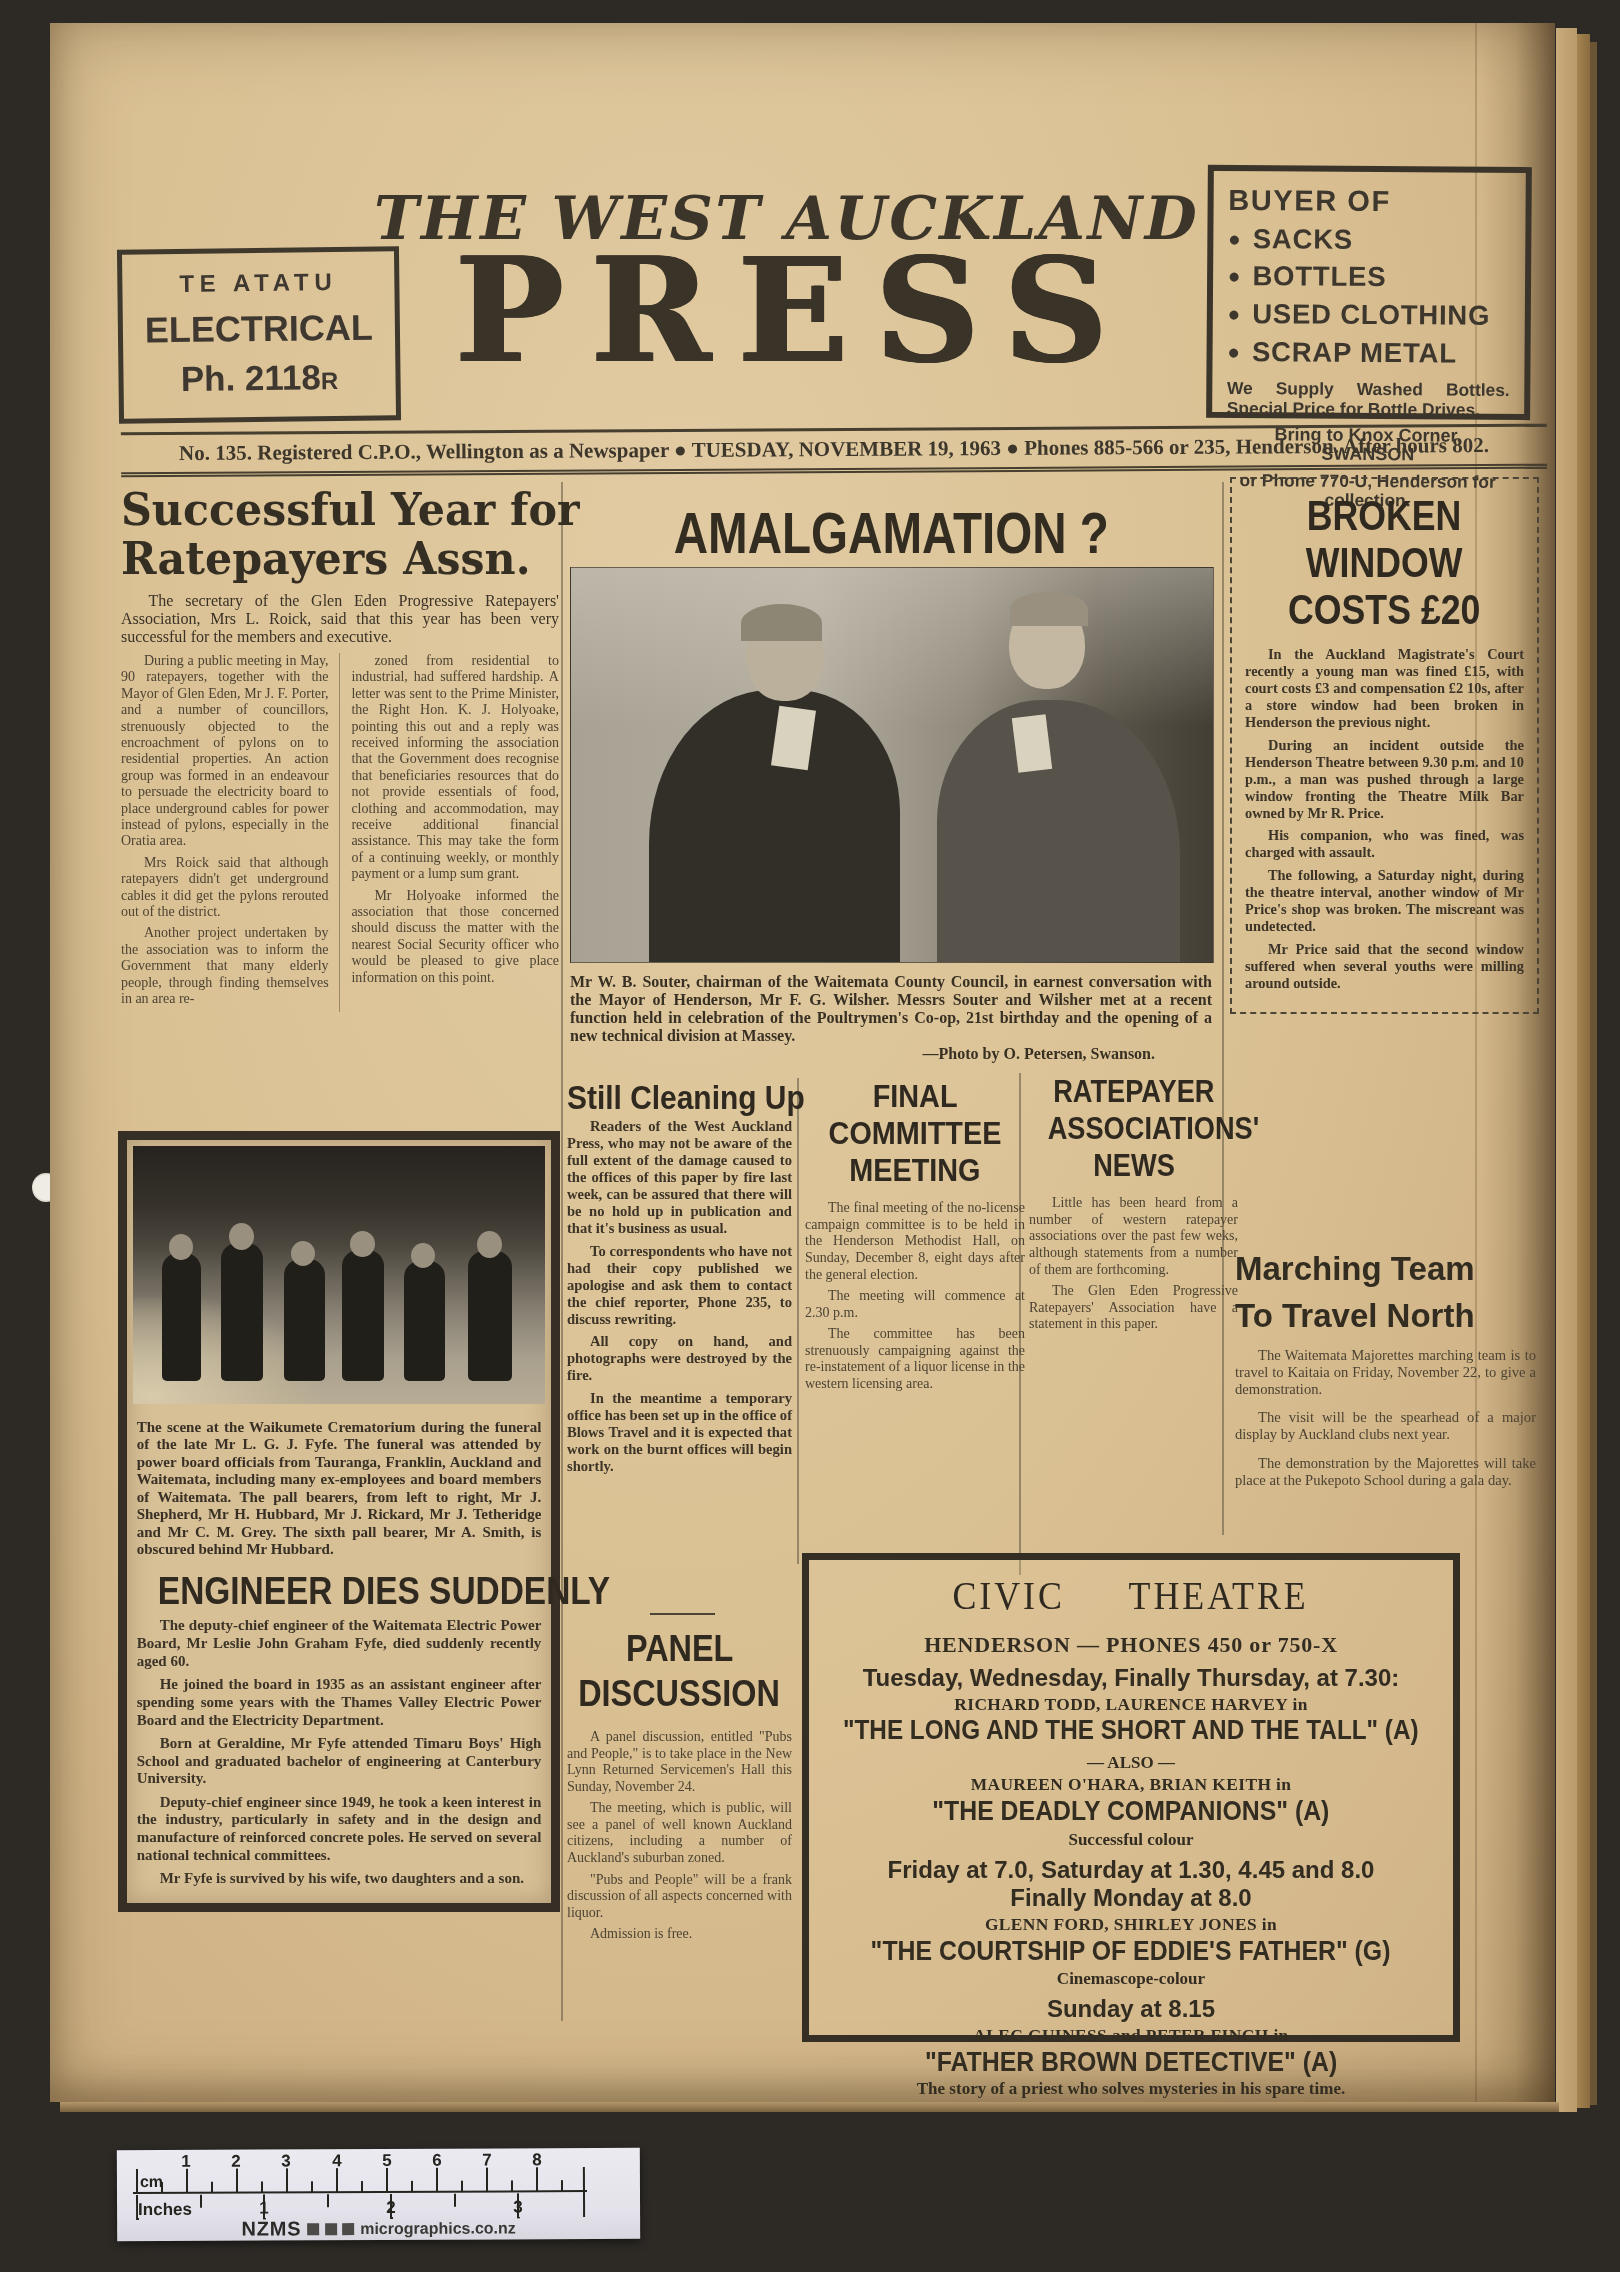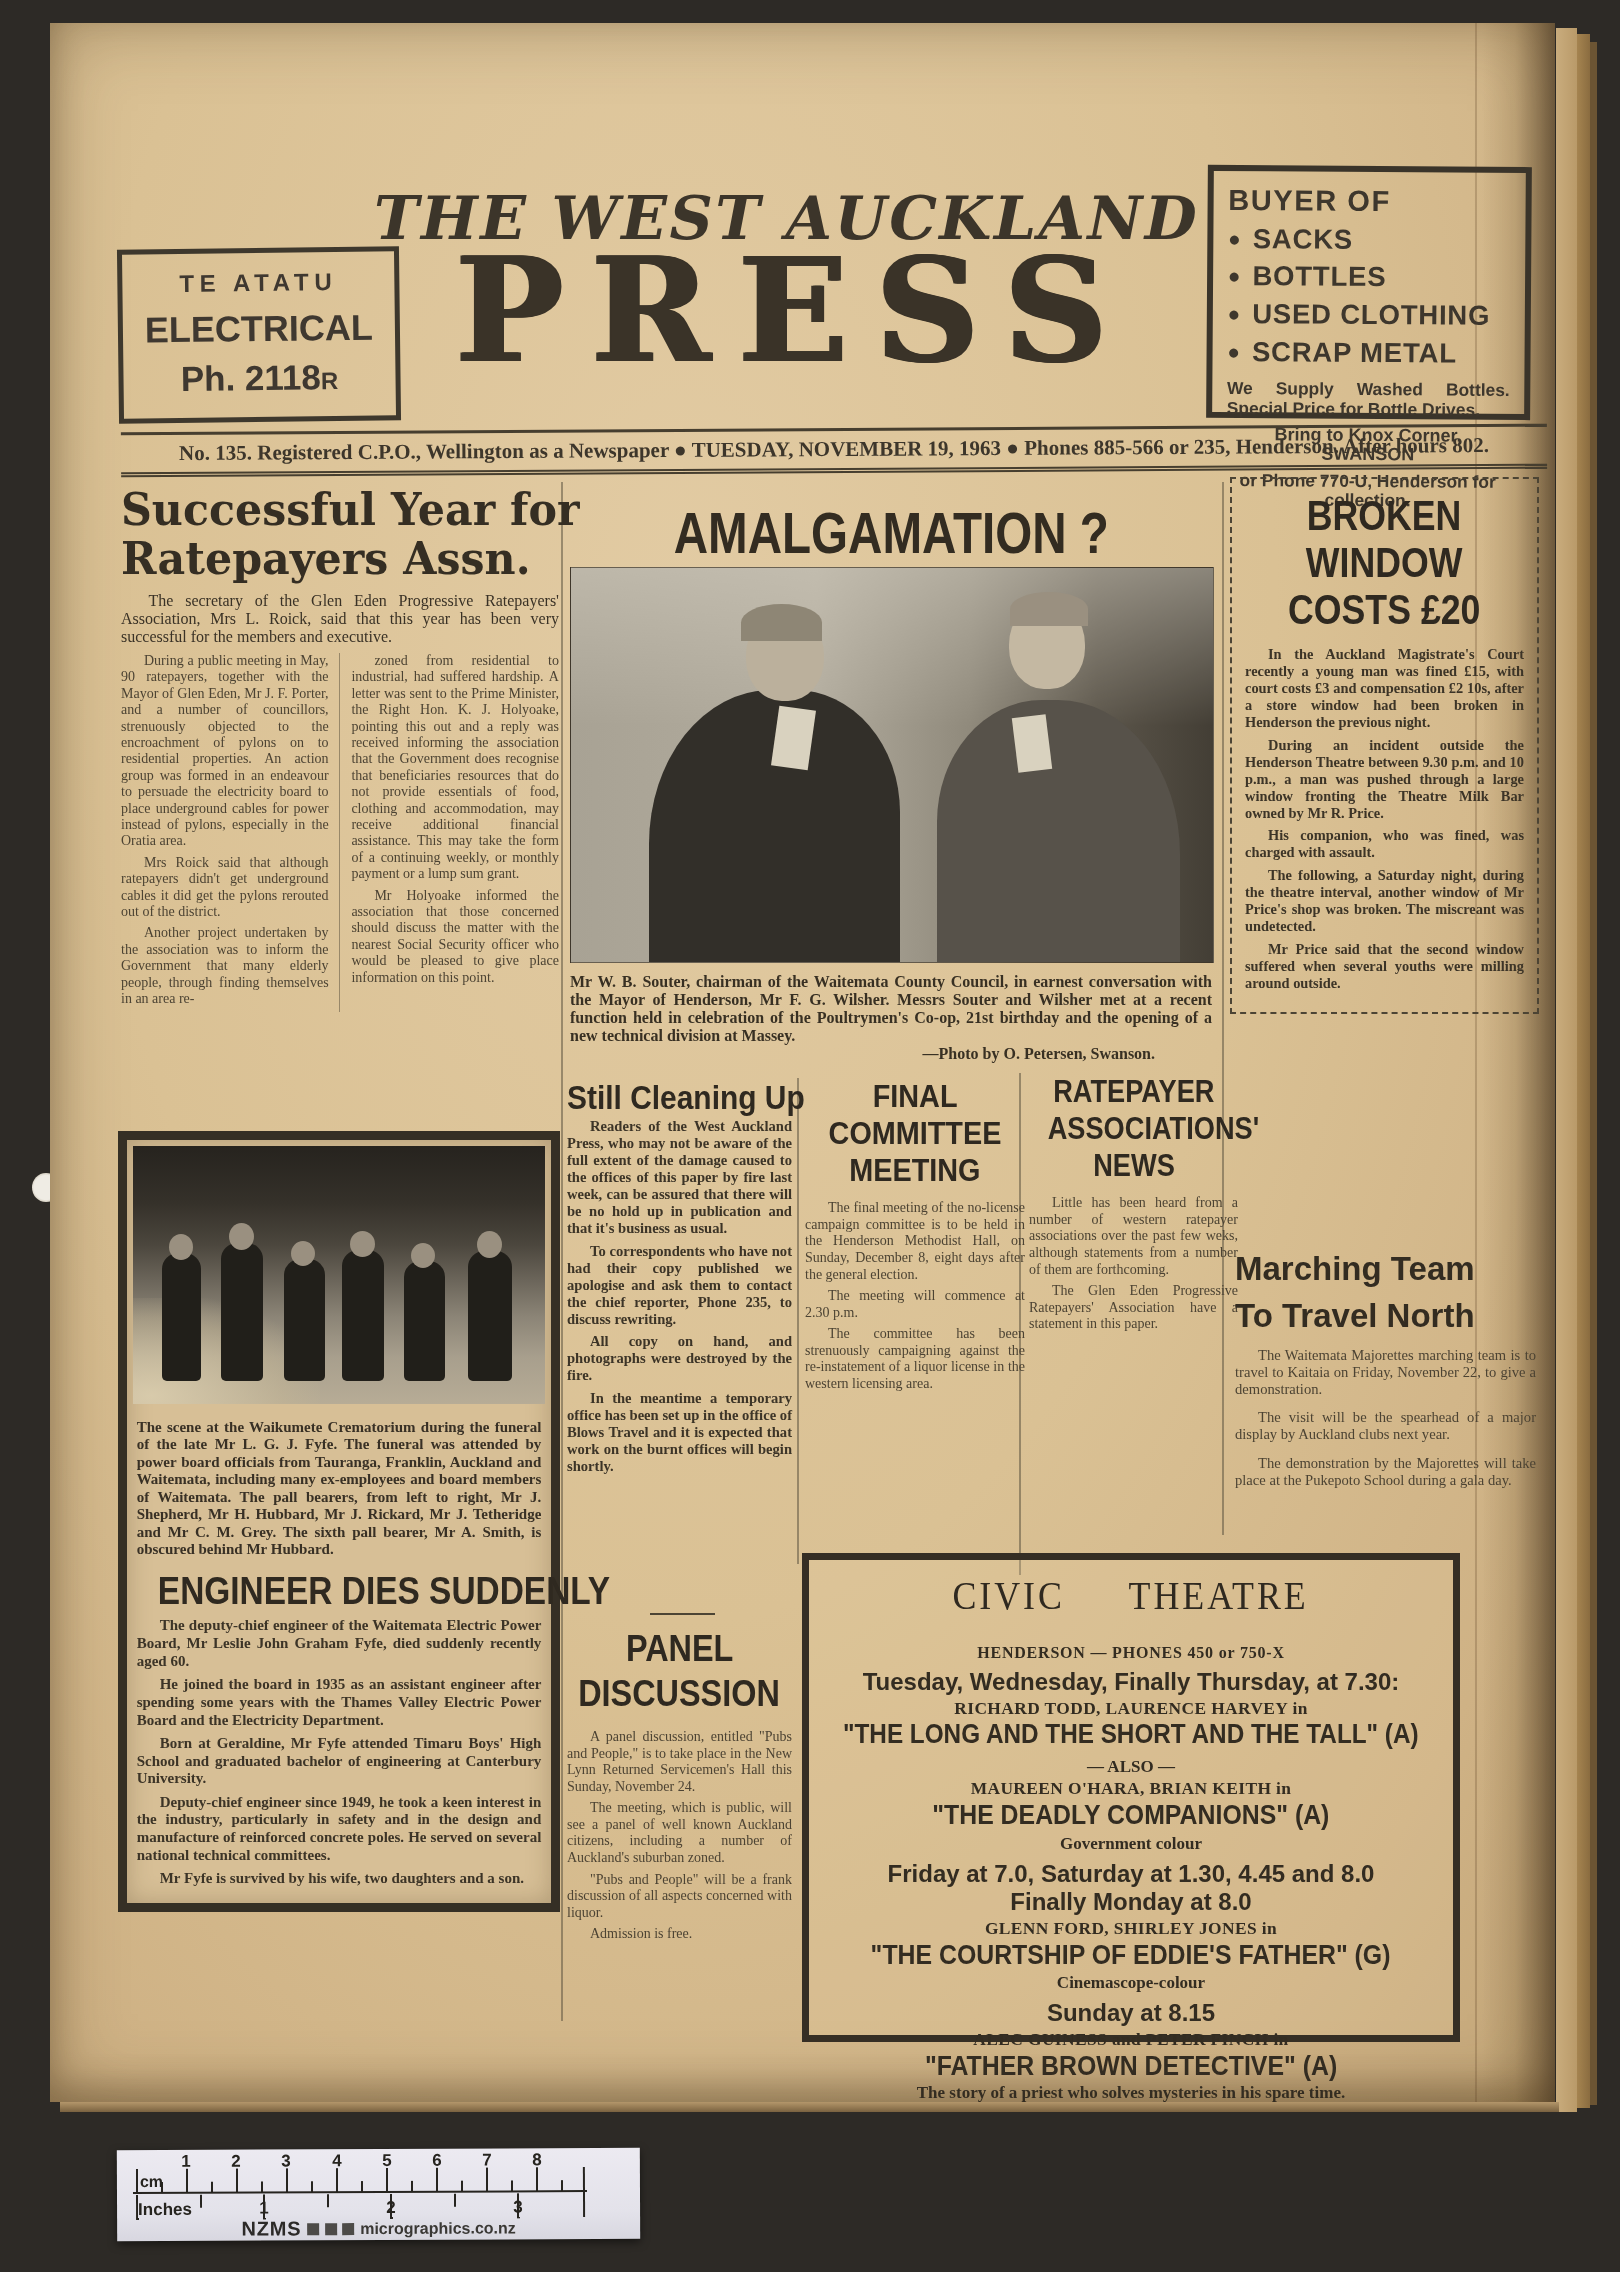--- a/index.html
+++ b/index.html
@@ -125,21 +125,21 @@
 
   
   .col-march{left:1185px;top:1222px;width:301px;}
   .march-h{font-weight:bold;font-size:33px;line-height:47px;color:#332c21;margin:0 0 8px;}
   .col-march p{font-size:14.6px;line-height:17px;margin-bottom:11.3px;}
 
   
   .civic{left:752px;top:1530px;width:658px;height:489px;border:7.3px solid #352e24;background:rgba(226,203,160,.25);
          box-sizing:border-box;text-align:center;color:#332c21;padding-top:6.5px;}
   .civic .t1{font-weight:normal;font-size:39px;line-height:57px;letter-spacing:3.2px;word-spacing:57px;color:#2f2920;}
-  .civic .t2{font-weight:bold;font-size:16px;margin-top:20px;letter-spacing:0.8px;}
+  .civic .t2{font-weight:bold;font-size:22px;margin-top:8px;letter-spacing:0.8px;}
   .civic .time{font-family:"Liberation Sans",sans-serif;font-weight:bold;font-size:24px;margin-top:6.5px;}
   .civic .cast{font-weight:bold;font-size:17.4px;margin-top:1.6px;letter-spacing:0.4px;}
   .civic .film{font-family:"Liberation Sans",sans-serif;font-weight:bold;font-size:27px;margin-top:0.8px;}
   .civic .note{font-weight:bold;font-size:17px;margin-top:0.8px;}
   .civic .also{font-weight:bold;font-size:17px;margin-top:6.5px;}
   .civic .tag{font-weight:bold;font-size:17px;margin-top:2.4px;}
   .civic .footer{font-family:"Liberation Sans",sans-serif;font-weight:bold;font-size:36px;margin-top:9.7px;color:#2d2godkänd71e;color:#2d271e;}
 
   
   .ruler{left:117px;top:2149px;width:523px;height:91px;background:linear-gradient(180deg,#eceaf1 0%,#e3e2ea 70%,#d8d7e0 100%);
@@ -345,21 +345,21 @@
 
     <div class="abs civic">
       <div class="t1"><span class="cx" style="transform:scaleX(.92)">CIVIC THEATRE</span></div>
       <div class="t2">HENDERSON — PHONES 450 or 750-X</div>
       <div class="time">Tuesday, Wednesday, Finally Thursday, at 7.30:</div>
       <div class="cast">RICHARD TODD, LAURENCE HARVEY in</div>
       <div class="film"><span class="cx" style="transform:scaleX(.9)">"THE LONG AND THE SHORT AND THE TALL"  (A)</span></div>
       <div class="also">— ALSO —</div>
       <div class="cast">MAUREEN O'HARA, BRIAN KEITH in</div>
       <div class="film"><span class="cx" style="transform:scaleX(.92)">"THE DEADLY COMPANIONS"    (A)</span></div>
-      <div class="tag">Government colour</div>
+      <div class="tag">Successful colour</div>
       <div class="time">Friday at 7.0, Saturday at 1.30, 4.45 and 8.0</div>
       <div class="time" style="margin-top:0;">Finally Monday at 8.0</div>
       <div class="cast">GLENN FORD, SHIRLEY JONES in</div>
       <div class="film"><span class="cx" style="transform:scaleX(.92)">"THE COURTSHIP OF EDDIE'S FATHER"    (G)</span></div>
       <div class="tag">Cinemascope-colour</div>
       <div class="time">Sunday at 8.15</div>
       <div class="cast">ALEC GUINESS and PETER FINCH in</div>
       <div class="film"><span class="cx" style="transform:scaleX(.92)">"FATHER BROWN DETECTIVE"    (A)</span></div>
       <div class="note">The story of a priest who solves mysteries in his spare time.</div>
       <div class="footer"><span class="cx" style="transform:scaleX(.9)">"HATARI" Commences Thursday, Nov. 28</span></div>

